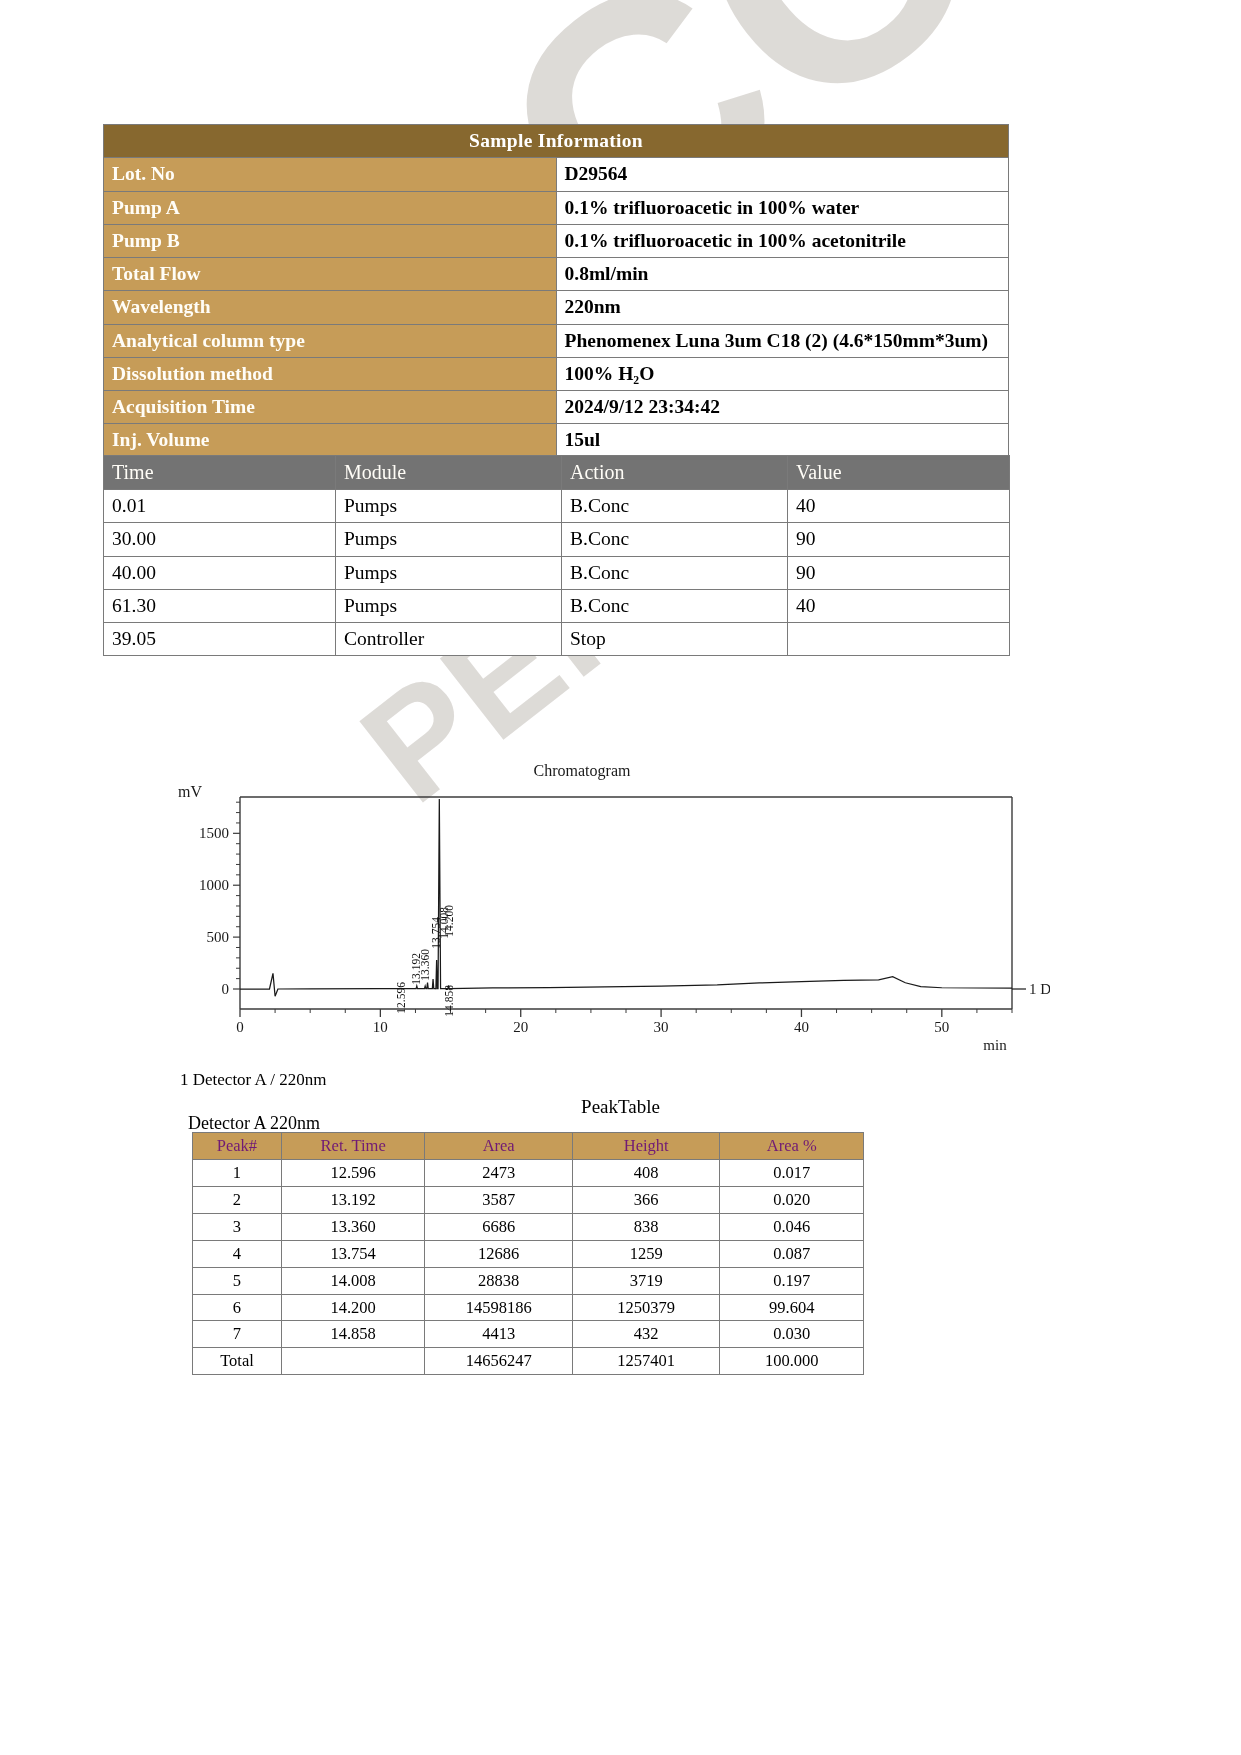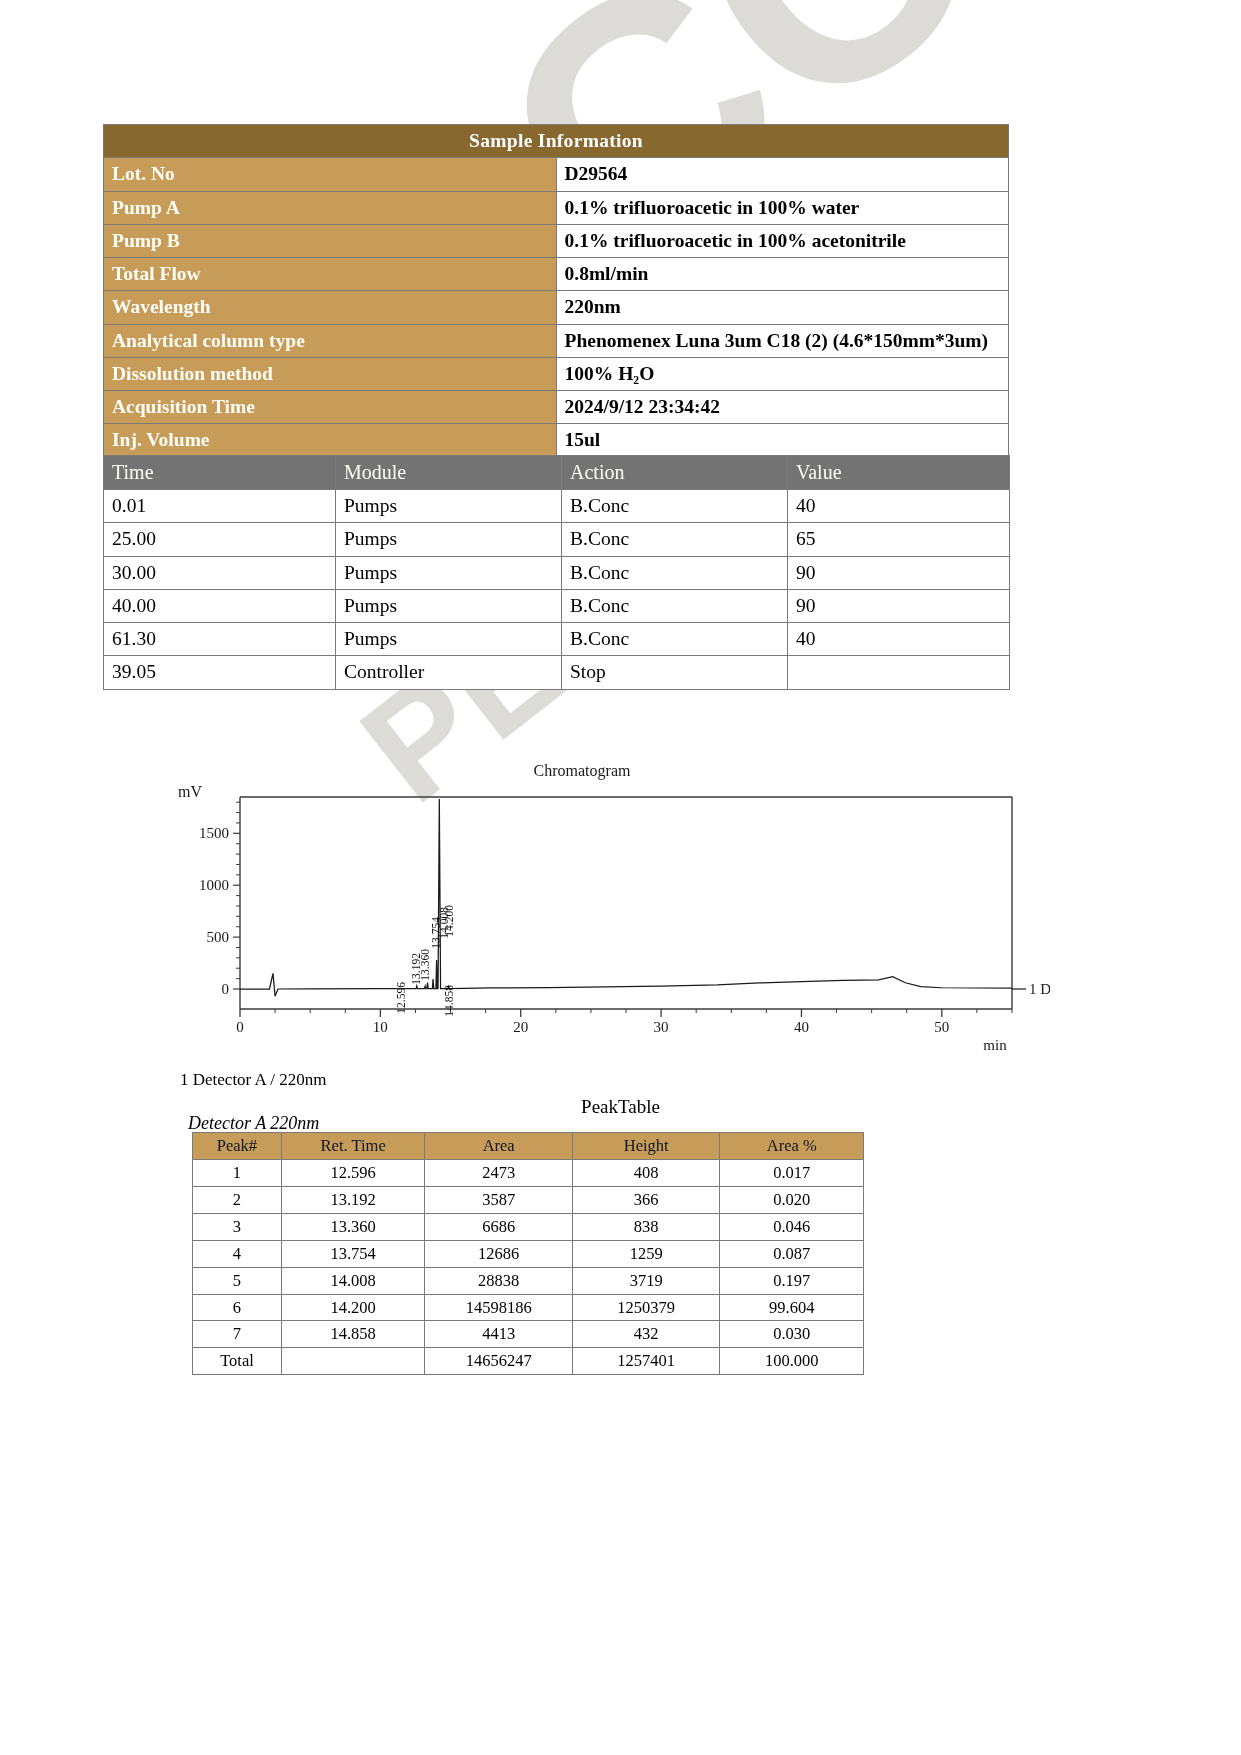--- a/index.html
+++ b/index.html
@@ -132,31 +132,30 @@
     left: 0; top: 1096px;
     width: 1241px;
     text-align: center;
     font-size: 19px;
   }
   #peaktable-detector {
     position: absolute;
     left: 188px;
     top: 1113px;
     font-size: 18px;
-    font-style: italic;
   }
   #peak-table {
     position: absolute;
     left: 192px;
     top: 1132px;
     width: 672px;
   }
   #peak-table th {
     background: #c69c58;
-    color: #0f172a;
+    color: #701a75;
     text-align: center;
     font-size: 16.5px;
     height: 17px;
     padding: 1px 4px;
   }
   #peak-table td {
     text-align: center;
     font-size: 16.5px;
     height: 17px;
     padding: 1px 4px;
@@ -235,26 +234,20 @@
           <th>Action</th>
           <th>Value</th>
         </tr>
     </thead>
     <tbody>
         <tr>
           <td>0.01</td>
           <td>Pumps</td>
           <td>B.Conc</td>
           <td>40</td>
-        </tr>
-        <tr>
-          <td>25.00</td>
-          <td>Pumps</td>
-          <td>B.Conc</td>
-          <td>65</td>
         </tr>
         <tr>
           <td>30.00</td>
           <td>Pumps</td>
           <td>B.Conc</td>
           <td>90</td>
         </tr>
         <tr>
           <td>40.00</td>
           <td>Pumps</td>

